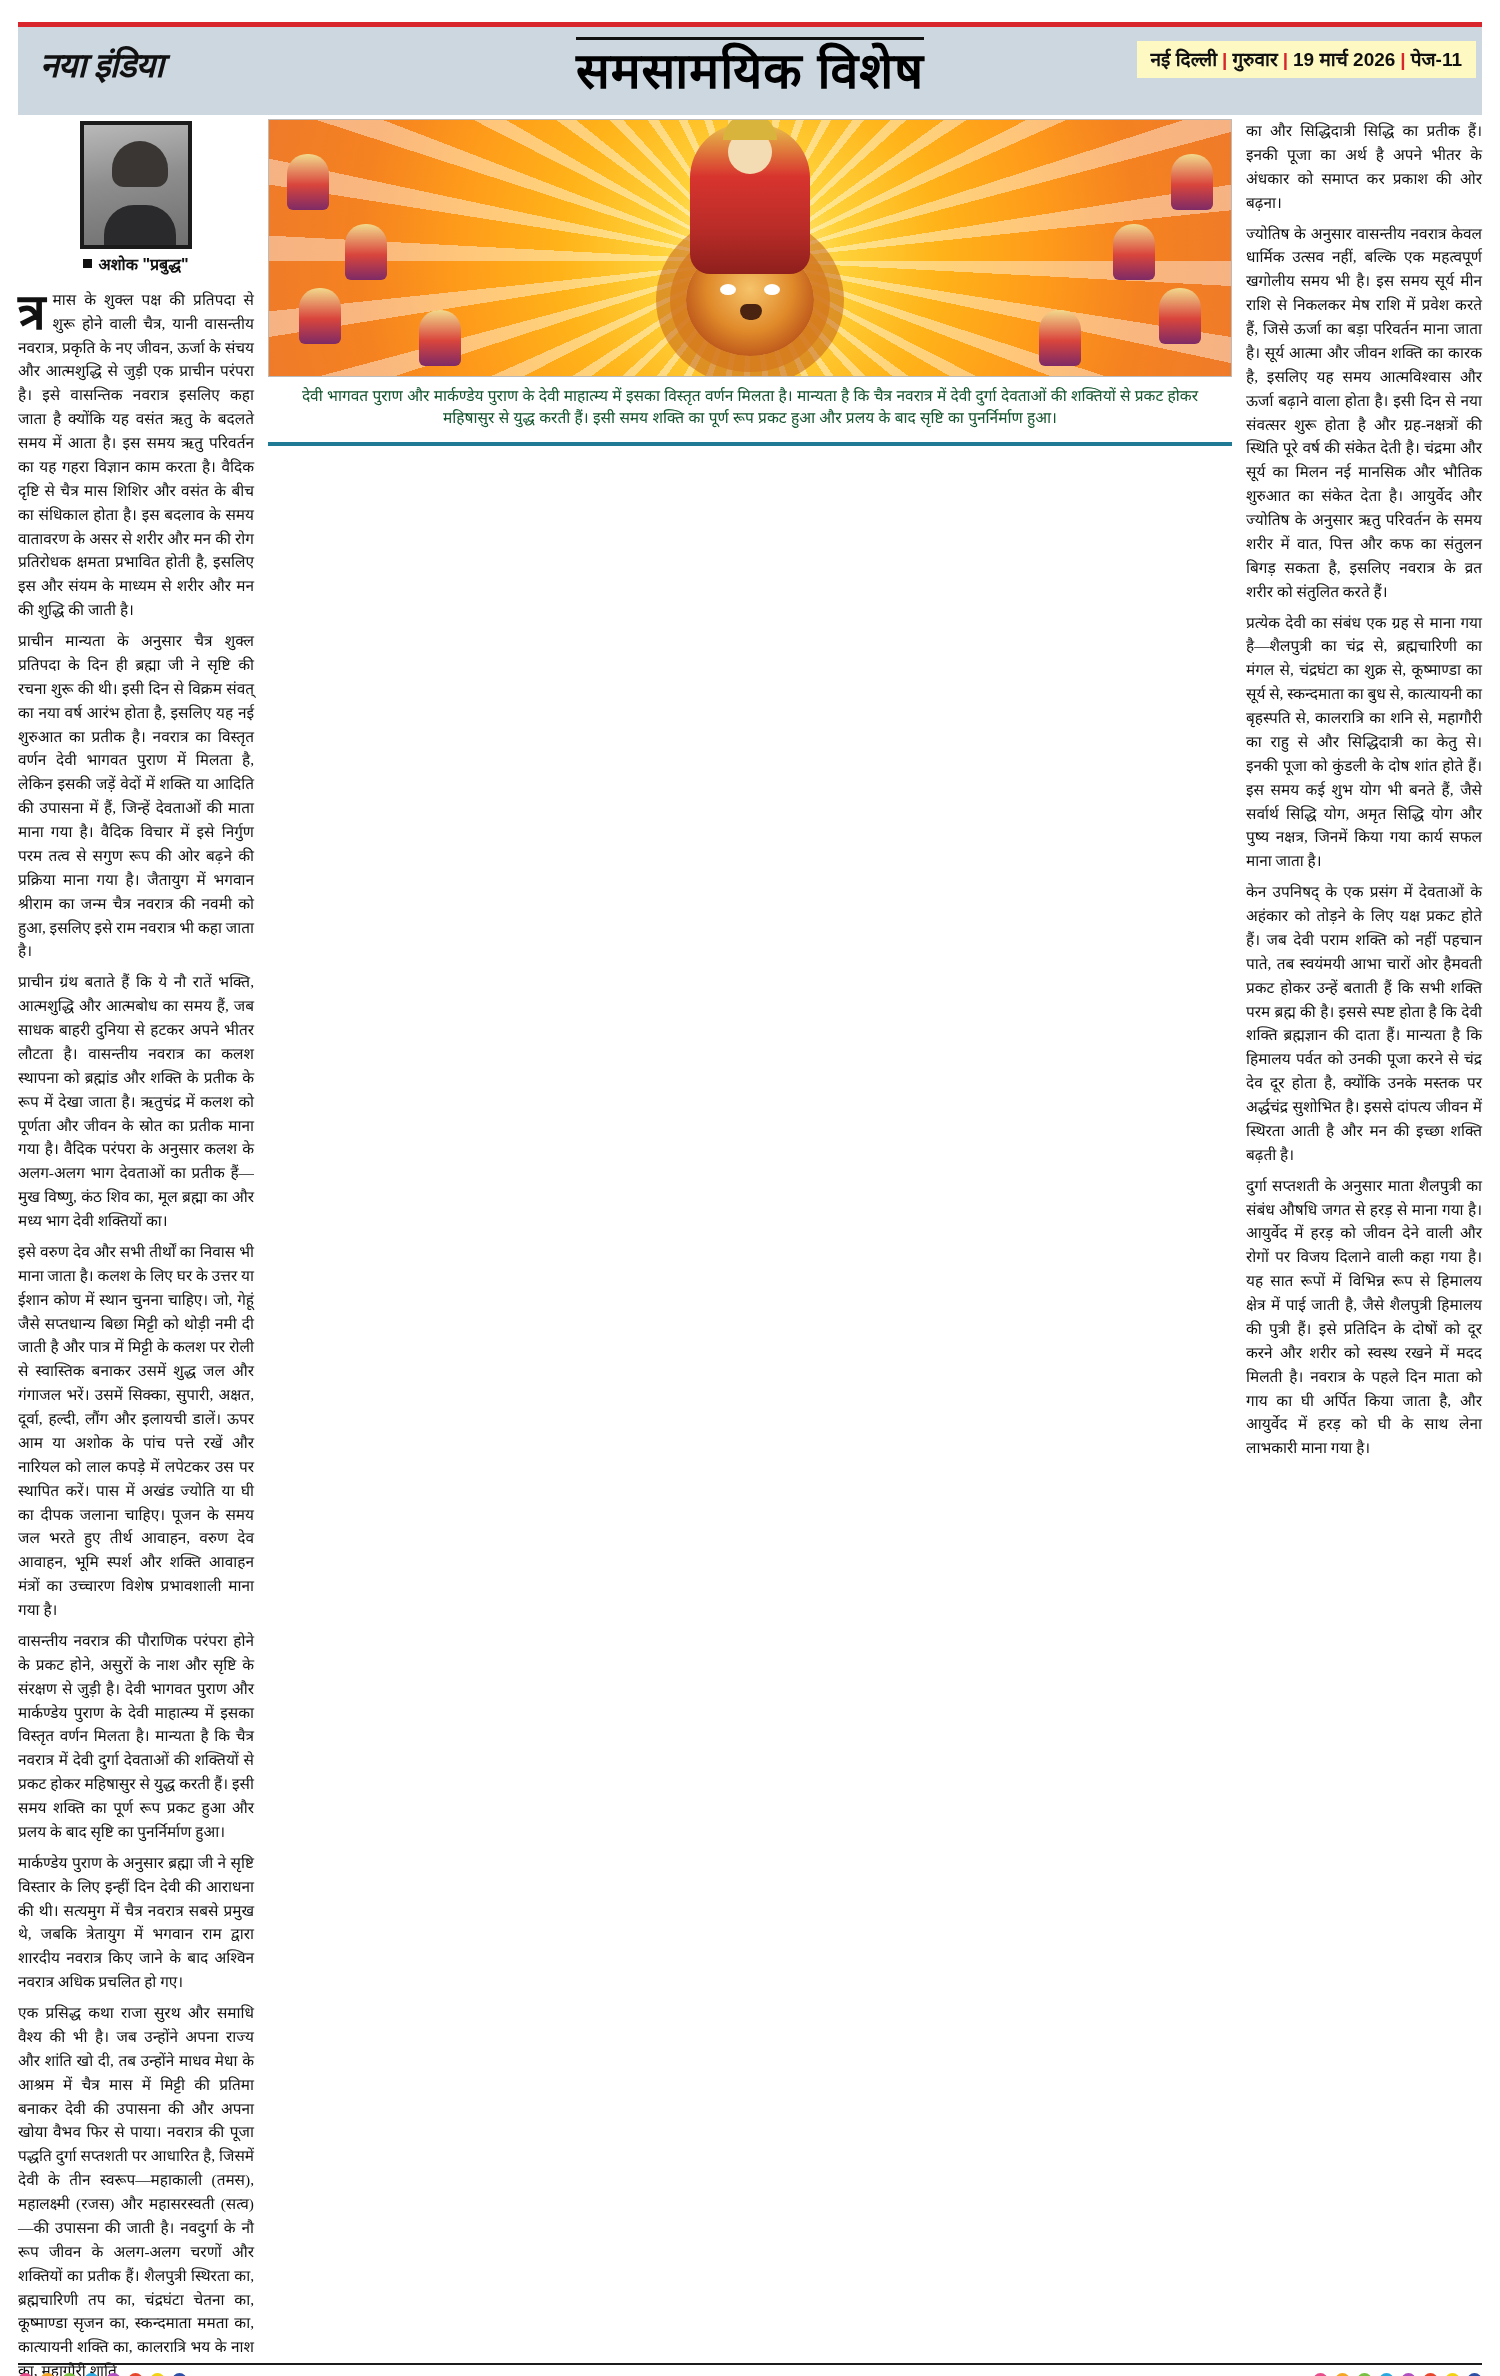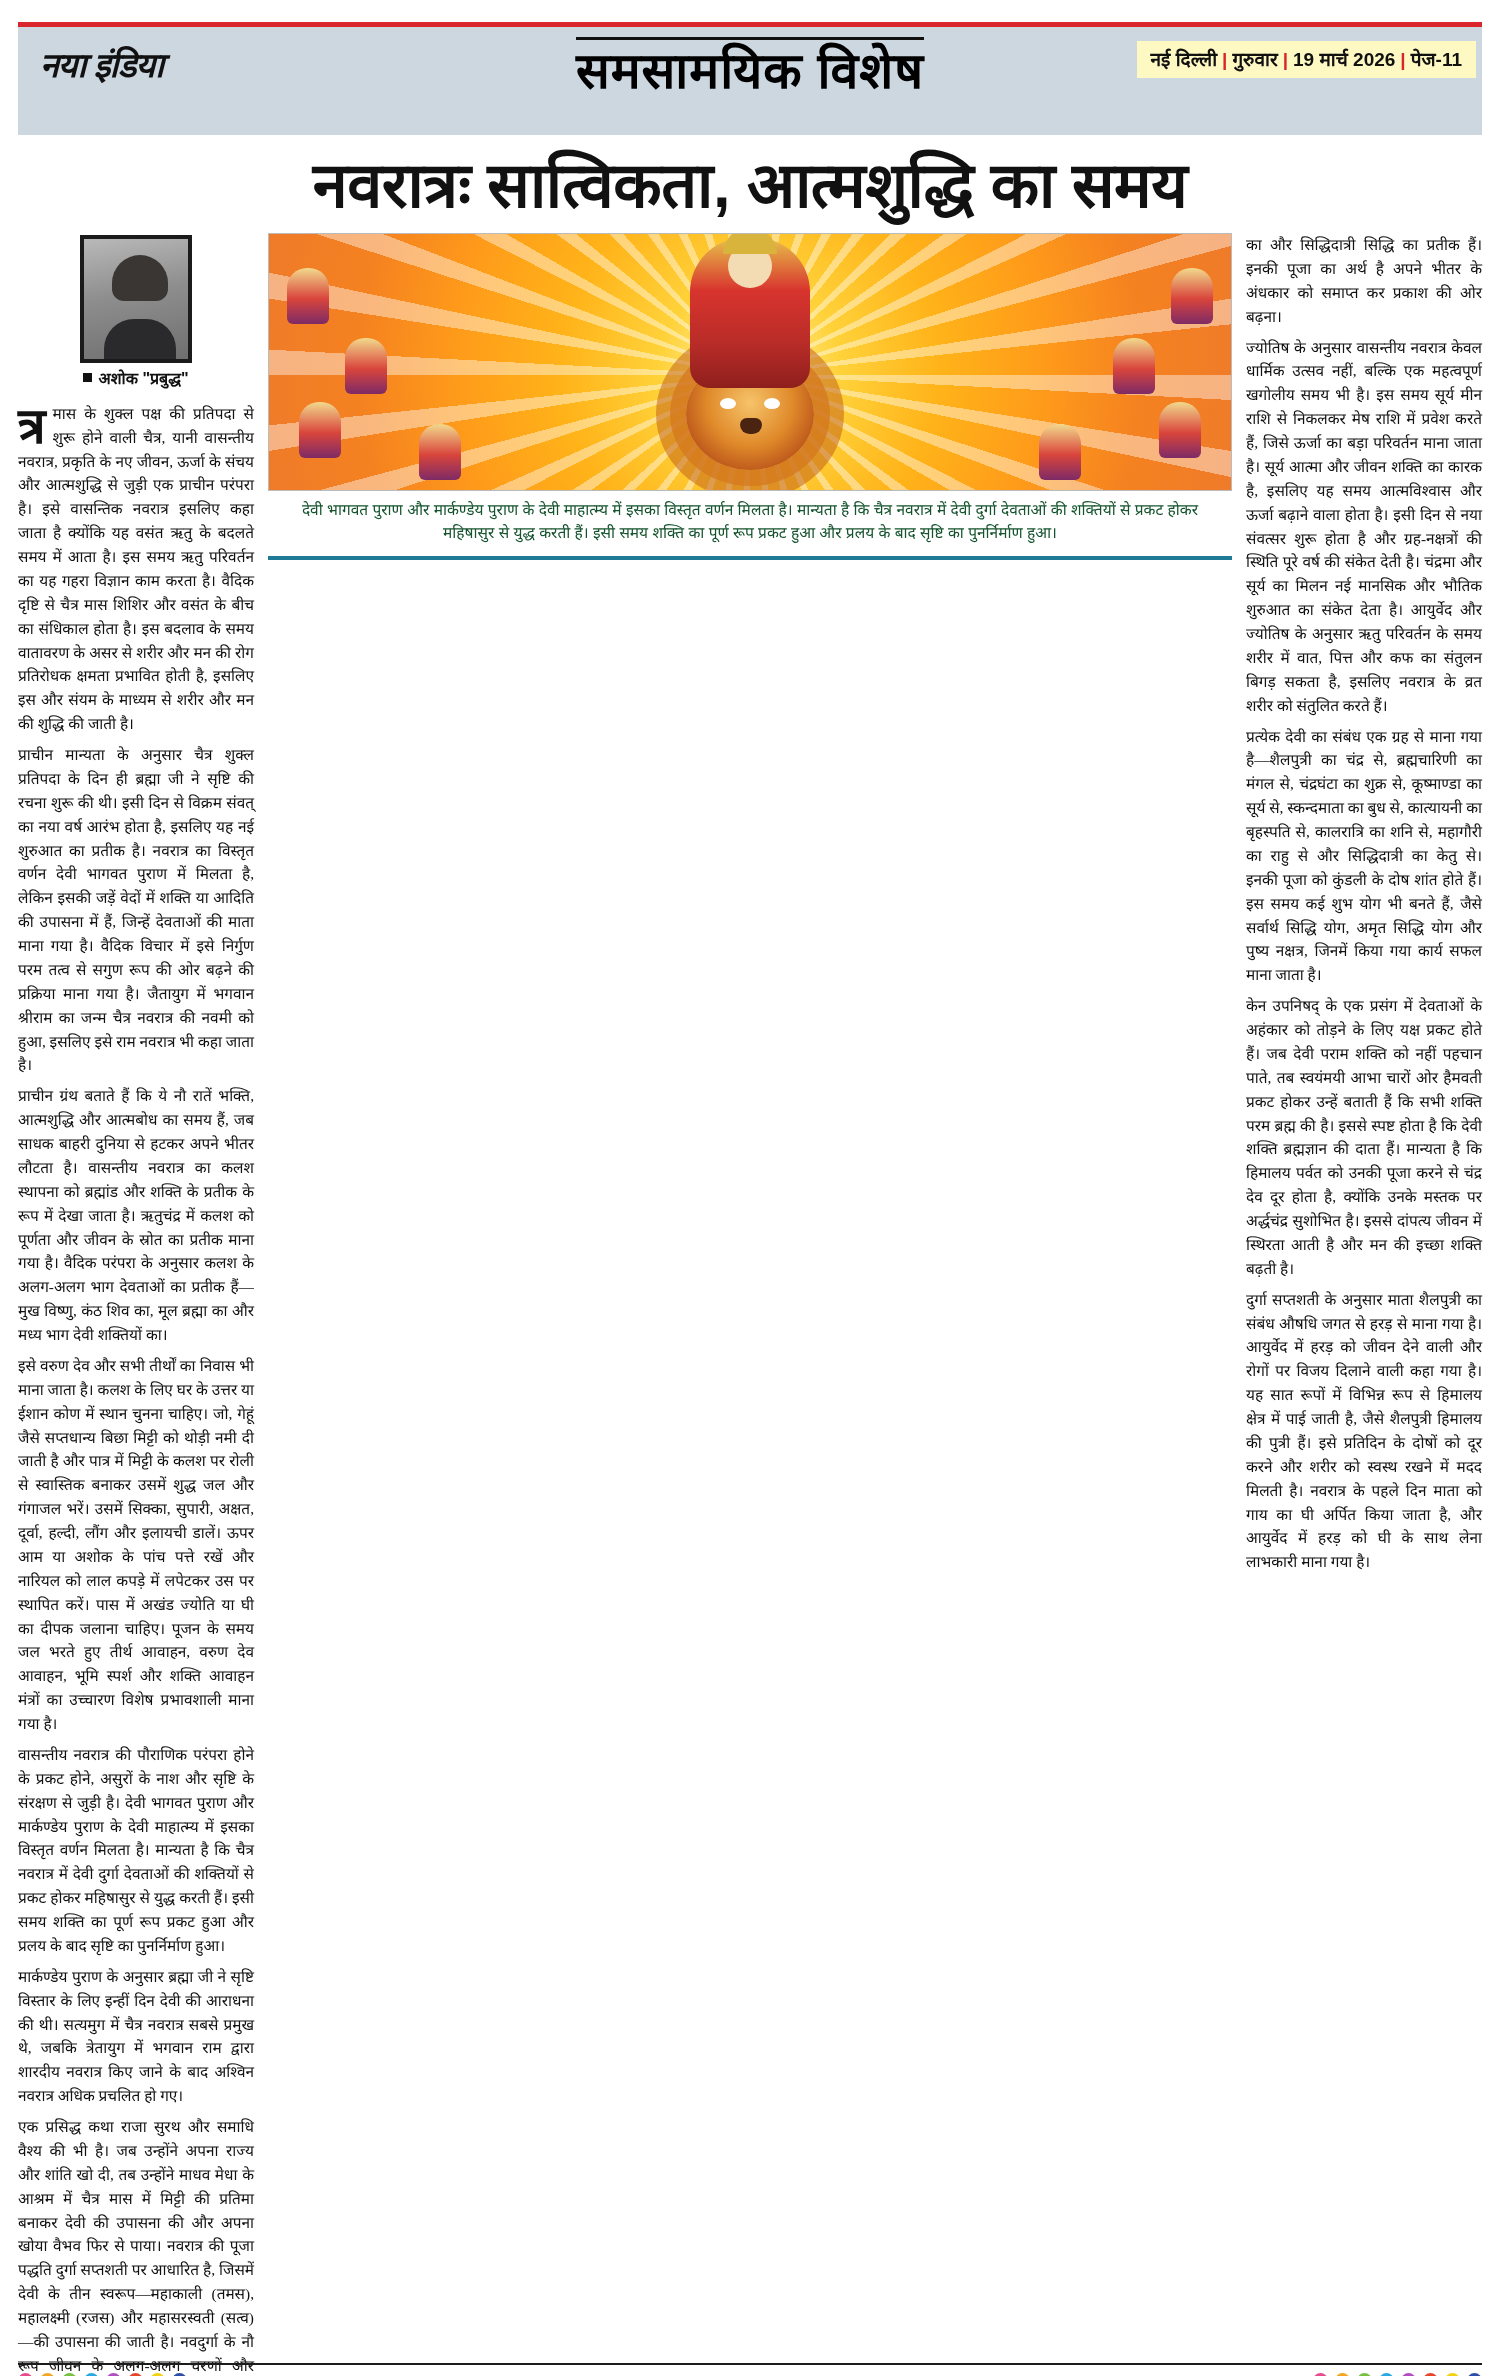--- a/index.html
+++ b/index.html
@@ -10,21 +10,21 @@
     font-family:"Liberation Serif", serif;
     color:#111;
     position:relative;
     overflow:hidden;
   }
   .page { width:1500px; height:2376px; position:relative; padding:0 18px; }
 
   
   .top-rule { height:5px; background:#d8262c; margin:22px 0 0 0; }
   .masthead {
-    height:108px; background:#ccd7e0; position:relative;
+    height:88px; background:#ccd7e0; position:relative;
     display:flex; align-items:flex-start;
   }
   .logo {
     font-family:"Liberation Sans", sans-serif;
     font-weight:bold; font-style:italic;
     font-size:34px; letter-spacing:-1px;
     padding:14px 0 0 22px; color:#111; white-space:nowrap;
   }
   .banner-title {
     position:absolute; left:0; right:0; top:8px;
@@ -146,21 +146,20 @@
   <div class="masthead">
     <div class="logo">नया इंडिया</div>
     <div class="banner-title">
       <span>समसामयिक विशेष</span>
     </div>
     <div class="dateline">
       <span>नई दिल्ली</span><i>|</i><span>गुरुवार</span><i>|</i><span>19 मार्च 2026</span><i>|</i><span>पेज-11</span>
     </div>
   </div>
 
-  <div class="headline1">नवरात्रः सात्विकता, आत्मशुद्धि का समय</div>
 
   <div class="art1">
 
     <div class="col">
       <div class="photobox"></div>
       <div class="byline">
         <span class="sq"></span><span>अशोक "प्रबुद्ध"</span>
       </div>
       <p class="dropcap">त्र मास के शुक्ल पक्ष की प्रतिपदा से शुरू होने वाली चैत्र, यानी वासन्तीय नवरात्र, प्रकृति के नए जीवन, ऊर्जा के संचय और आत्मशुद्धि से जुड़ी एक प्राचीन परंपरा है। इसे वासन्तिक नवरात्र इसलिए कहा जाता है क्योंकि यह वसंत ऋतु के बदलते समय में आता है। इस समय ऋतु परिवर्तन का यह गहरा विज्ञान काम करता है। वैदिक दृष्टि से चैत्र मास शिशिर और वसंत के बीच का संधिकाल होता है। इस बदलाव के समय वातावरण के असर से शरीर और मन की रोग प्रतिरोधक क्षमता प्रभावित होती है, इसलिए इस और संयम के माध्यम से शरीर और मन की शुद्धि की जाती है।</p>
       <p>प्राचीन मान्यता के अनुसार चैत्र शुक्ल प्रतिपदा के दिन ही ब्रह्मा जी ने सृष्टि की रचना शुरू की थी। इसी दिन से विक्रम संवत् का नया वर्ष आरंभ होता है, इसलिए यह नई शुरुआत का प्रतीक है। नवरात्र का विस्तृत वर्णन देवी भागवत पुराण में मिलता है, लेकिन इसकी जड़ें वेदों में शक्ति या आदिति की उपासना में हैं, जिन्हें देवताओं की माता माना गया है। वैदिक विचार में इसे निर्गुण परम तत्व से सगुण रूप की ओर बढ़ने की प्रक्रिया माना गया है। जैतायुग में भगवान श्रीराम का जन्म चैत्र नवरात्र की नवमी को हुआ, इसलिए इसे राम नवरात्र भी कहा जाता है।</p>

